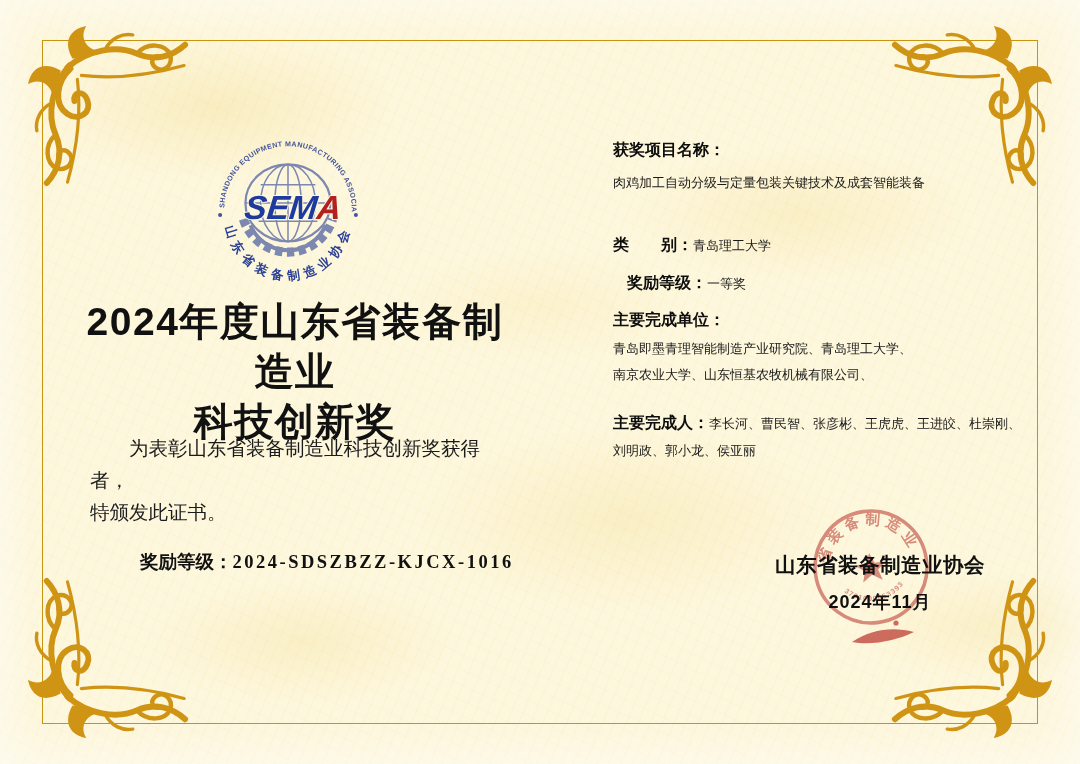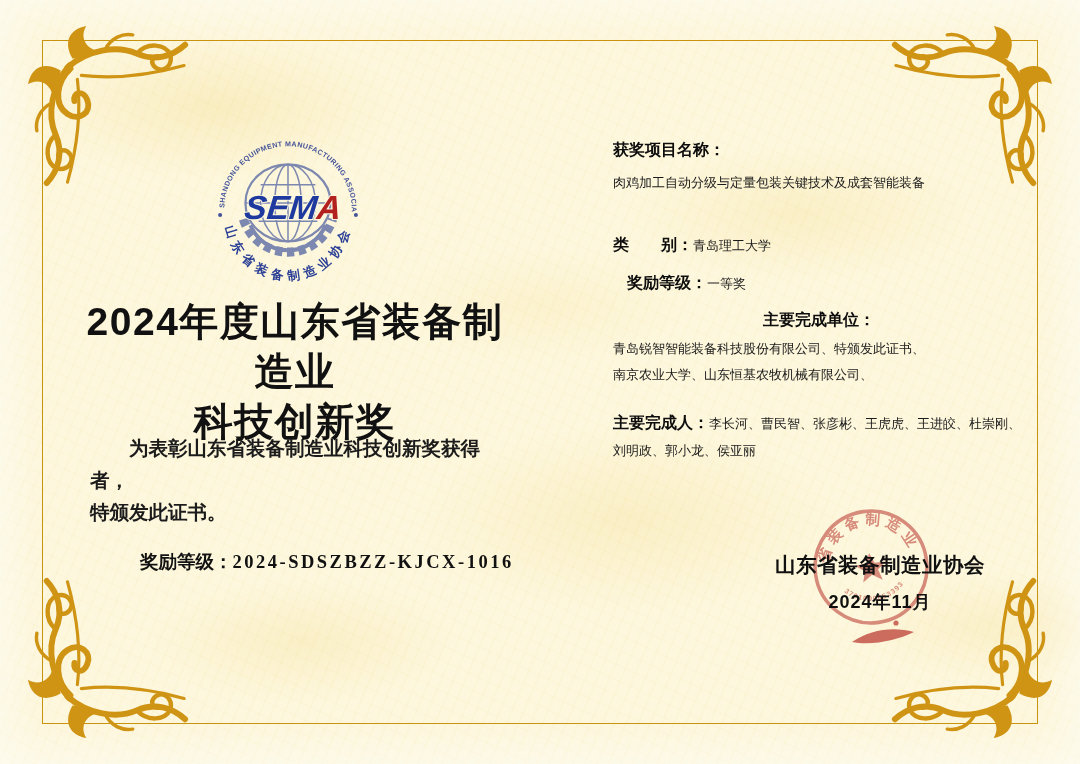--- a/index.html
+++ b/index.html
@@ -35,39 +35,39 @@
 
   .logo{position:absolute;left:212px;top:134px;width:152px;height:152px;}
 
   .title{
     position:absolute;left:70px;top:297px;width:450px;text-align:center;
     font-weight:800;font-size:39px;letter-spacing:1.5px;line-height:50px;color:#111;
   }
   .body-text{
     position:absolute;left:90px;top:433px;width:424px;
     font-family:"Liberation Serif","DejaVu Serif",serif;
-    font-size:19.5px;font-weight:700;line-height:32px;color:#1b1b1b;
+    font-size:19.5px;font-weight:400;line-height:32px;color:#1b1b1b;
   }
   .body-text .l1{text-indent:2em;}
   .cert-no{
     position:absolute;left:140px;top:549px;
     font-family:"Liberation Serif","DejaVu Serif",serif;
     font-size:18.5px;font-weight:700;color:#111;
   }
   .cert-no .num{letter-spacing:2.5px;}
 
   .right-col{position:absolute;left:613px;top:140px;width:412px;}
   .h-label{font-weight:700;font-size:16px;color:#0d0d0d;}
   .v-text{font-size:13px;color:#1a1a1a;}
   .row{display:flex;align-items:baseline;}
   .row .h-label{white-space:pre;}
   .project-name{margin-top:9px;line-height:25px;}
   .cat-row{margin-top:40px;text-align:center;}
   .grade-row{margin-top:17px;margin-left:14px;}
-  .units-label{margin-top:16px;text-align:center;}
+  .units-label{margin-top:16px;}
   .unit-line{line-height:25.5px;}
   .units-list{margin-top:5px;}
   .people-row{margin-top:23px;line-height:26px;}
   .people-row .h-label{display:inline;}
   .people-row .v-text{display:inline;}
 
   .issuer{
     position:absolute;left:758px;top:551px;width:244px;text-align:center;z-index:6;
   }
   .issuer .name{font-size:20.5px;font-weight:700;letter-spacing:.5px;color:#101010;}
@@ -169,21 +169,21 @@
       <span class="v-text">青岛理工大学</span>
     </div>
 
     <div class="row grade-row">
       <span class="h-label">奖励等级：</span>
       <span class="v-text">一等奖</span>
     </div>
 
     <div class="h-label units-label">主要完成单位：</div>
     <div class="units-list">
-      <div class="v-text unit-line">青岛锐智智能装备科技股份有限公司、特颁发此证书、</div>
+      <div class="v-text unit-line">青岛即墨青理智能制造产业研究院、青岛理工大学、</div>
       <div class="v-text unit-line">南京农业大学、山东恒基农牧机械有限公司、</div>
     </div>
 
     <div class="people-row">
       <span class="h-label">主要完成人：</span><span class="v-text">李长河、曹民智、张彦彬、王虎虎、王进皎、杜崇刚、刘明政、郭小龙、侯亚丽</span>
     </div>
   </div>
 
   <div class="issuer">
     <div class="name">山东省装备制造业协会</div>

